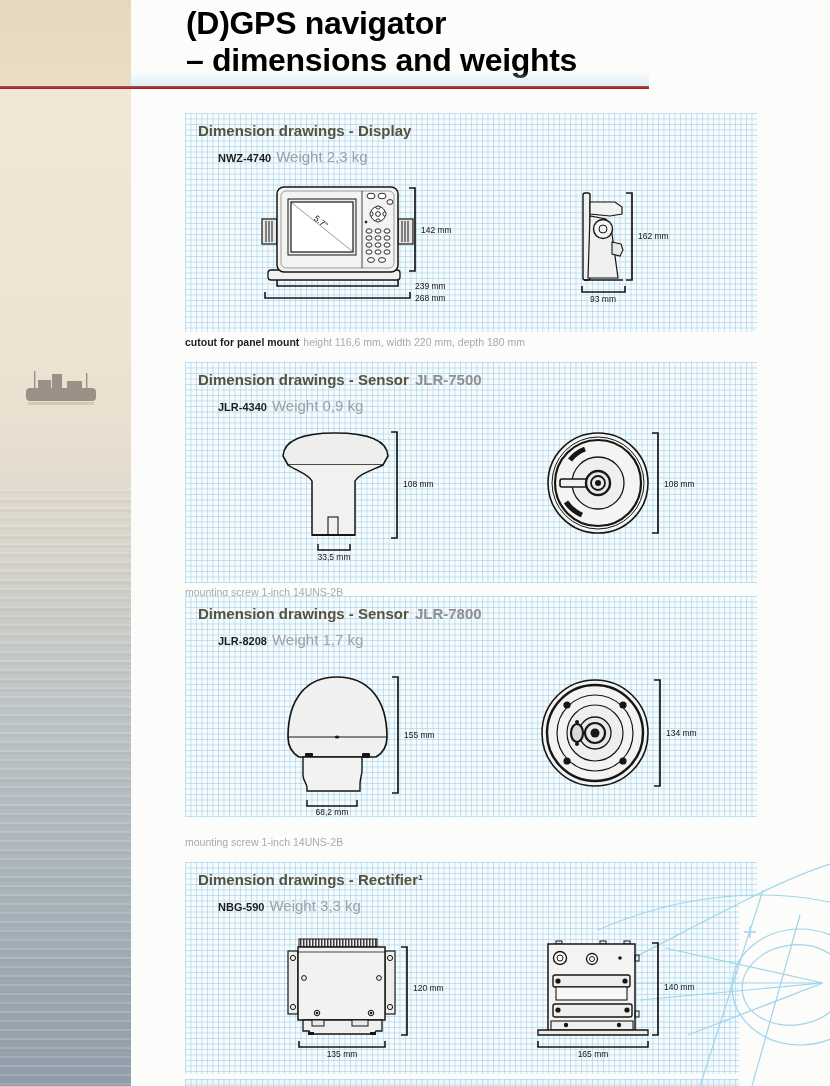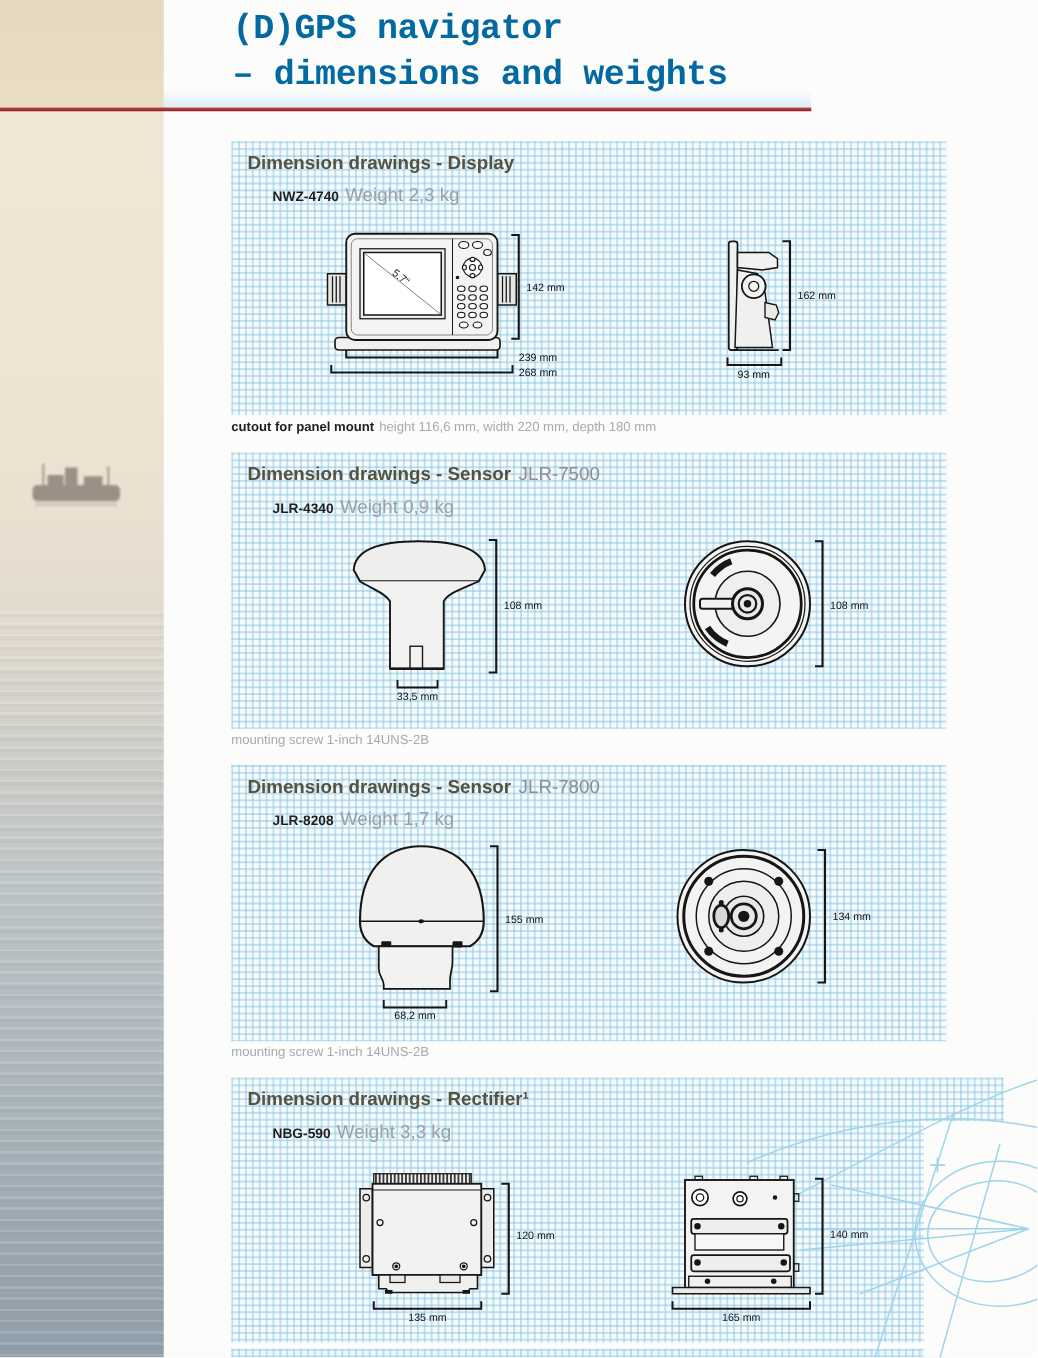--- a/index.html
+++ b/index.html
@@ -13,37 +13,37 @@
       #e9dfd0 40%, #ddd8cd 48%, #cdcdc8 56%, #c0c6c6 64%,
       #b3bcc0 74%, #a9b4ba 82%, #9da9b2 90%, #909ea9 100%);}
   .photo-strip .striations{position:absolute;left:0;top:45%;width:100%;height:55%;
     background:repeating-linear-gradient(to bottom, rgba(255,255,255,.14) 0 2px,
       rgba(120,135,145,.07) 2px 5px, rgba(255,255,255,0) 5px 9px);}
   .photo-strip .topblock{position:absolute;left:0;top:0;width:100%;height:86px;
     background:rgba(220,198,160,.30);}
   .ship-svg{position:absolute;left:8px;top:362px;filter:blur(.7px);opacity:.85;}
 
   
-  .title{position:absolute;left:186px;top:5px;font-size:28px;font-weight:bold;
-    color:#0369a1;line-height:37px;letter-spacing:-.3px;font-family:Liberation Mono, monospace;}
+  .title{position:absolute;left:186px;top:5px;font-size:32px;font-weight:bold;
+    color:#000000;line-height:37px;letter-spacing:-.3px;}
   .title span{display:block;}
   .title-band{position:absolute;left:131px;top:72px;width:518px;height:14px;
     background:linear-gradient(to bottom, rgba(222,239,249,0), rgba(210,233,246,.75));}
   .red-rule{position:absolute;left:0;top:86px;width:649px;height:3px;
     background:linear-gradient(to bottom,#c0474d,#8e2227);}
 
   
   .panel{position:absolute;left:185px;width:572px;background-color:#f7fbfd;
     background-image:
       linear-gradient(rgba(137,198,226,.5) 1.2px, transparent 1.2px),
       linear-gradient(90deg, rgba(137,198,226,.5) 1.2px, transparent 1.2px);
     background-size:5.5px 5.5px;}
   .panel-head{position:absolute;left:13px;top:9px;font-size:15px;white-space:nowrap;}
   .panel-head .hb{font-weight:bold;color:#57523e;}
-  .panel-head .hl{font-weight:normal;color:#8f8f8f;margin-left:6px;}
+  .panel-head .hl{font-weight:bold;color:#8f8f8f;margin-left:6px;}
   .panel-sub{position:absolute;left:33px;top:35px;font-size:11px;white-space:nowrap;}
   .panel-sub .model{font-weight:bold;color:#1e1e1e;text-align:right;}
   .panel-sub .wt{color:#9aa1a7;font-size:15px;margin-left:5px;}
 
   
   .note{position:absolute;left:185px;width:556px;text-align:left;font-size:10.5px;
     line-height:12px;white-space:nowrap;color:#a5abb0;}
   .note .nb{font-weight:bold;color:#1f1f1f;margin-right:4px;}
 
   .drawings{position:absolute;left:0;top:0;z-index:3;pointer-events:none;}
@@ -94,33 +94,33 @@
       <span class="hb">Dimension drawings - Sensor</span><span class="hl">JLR-7500</span>
     </div>
     <div class="panel-sub">
       <span class="model">JLR-4340</span><span class="wt">Weight 0,9 kg</span>
     </div>
   </section>
   <div class="note" style="top:586px;">
     <span class="nl">mounting screw 1-inch 14UNS-2B</span>
   </div>
 
-  <section class="panel" style="top:612px;height:221px;">
+  <section class="panel" style="top:596px;height:221px;">
     <div class="panel-head">
       <span class="hb">Dimension drawings - Sensor</span><span class="hl">JLR-7800</span>
     </div>
     <div class="panel-sub">
       <span class="model">JLR-8208</span><span class="wt">Weight 1,7 kg</span>
     </div>
   </section>
   <div class="note" style="top:836px;">
     <span class="nl">mounting screw 1-inch 14UNS-2B</span>
   </div>
 
-  <section class="panel" style="top:862px;height:212px;padding-left:46px;">
+  <section class="panel" style="top:862px;height:212px;">
     <div class="panel-head">
       <span class="hb">Dimension drawings - Rectifier¹</span><span class="hl"></span>
     </div>
     <div class="panel-sub">
       <span class="model">NBG-590</span><span class="wt">Weight 3,3 kg</span>
     </div>
   </section>
   <section class="panel" style="top:1079px;height:7px;background-color:#eef6fb;"></section>
 
   <svg class="drawings" width="830" height="1086" viewBox="0 0 830 1086">

